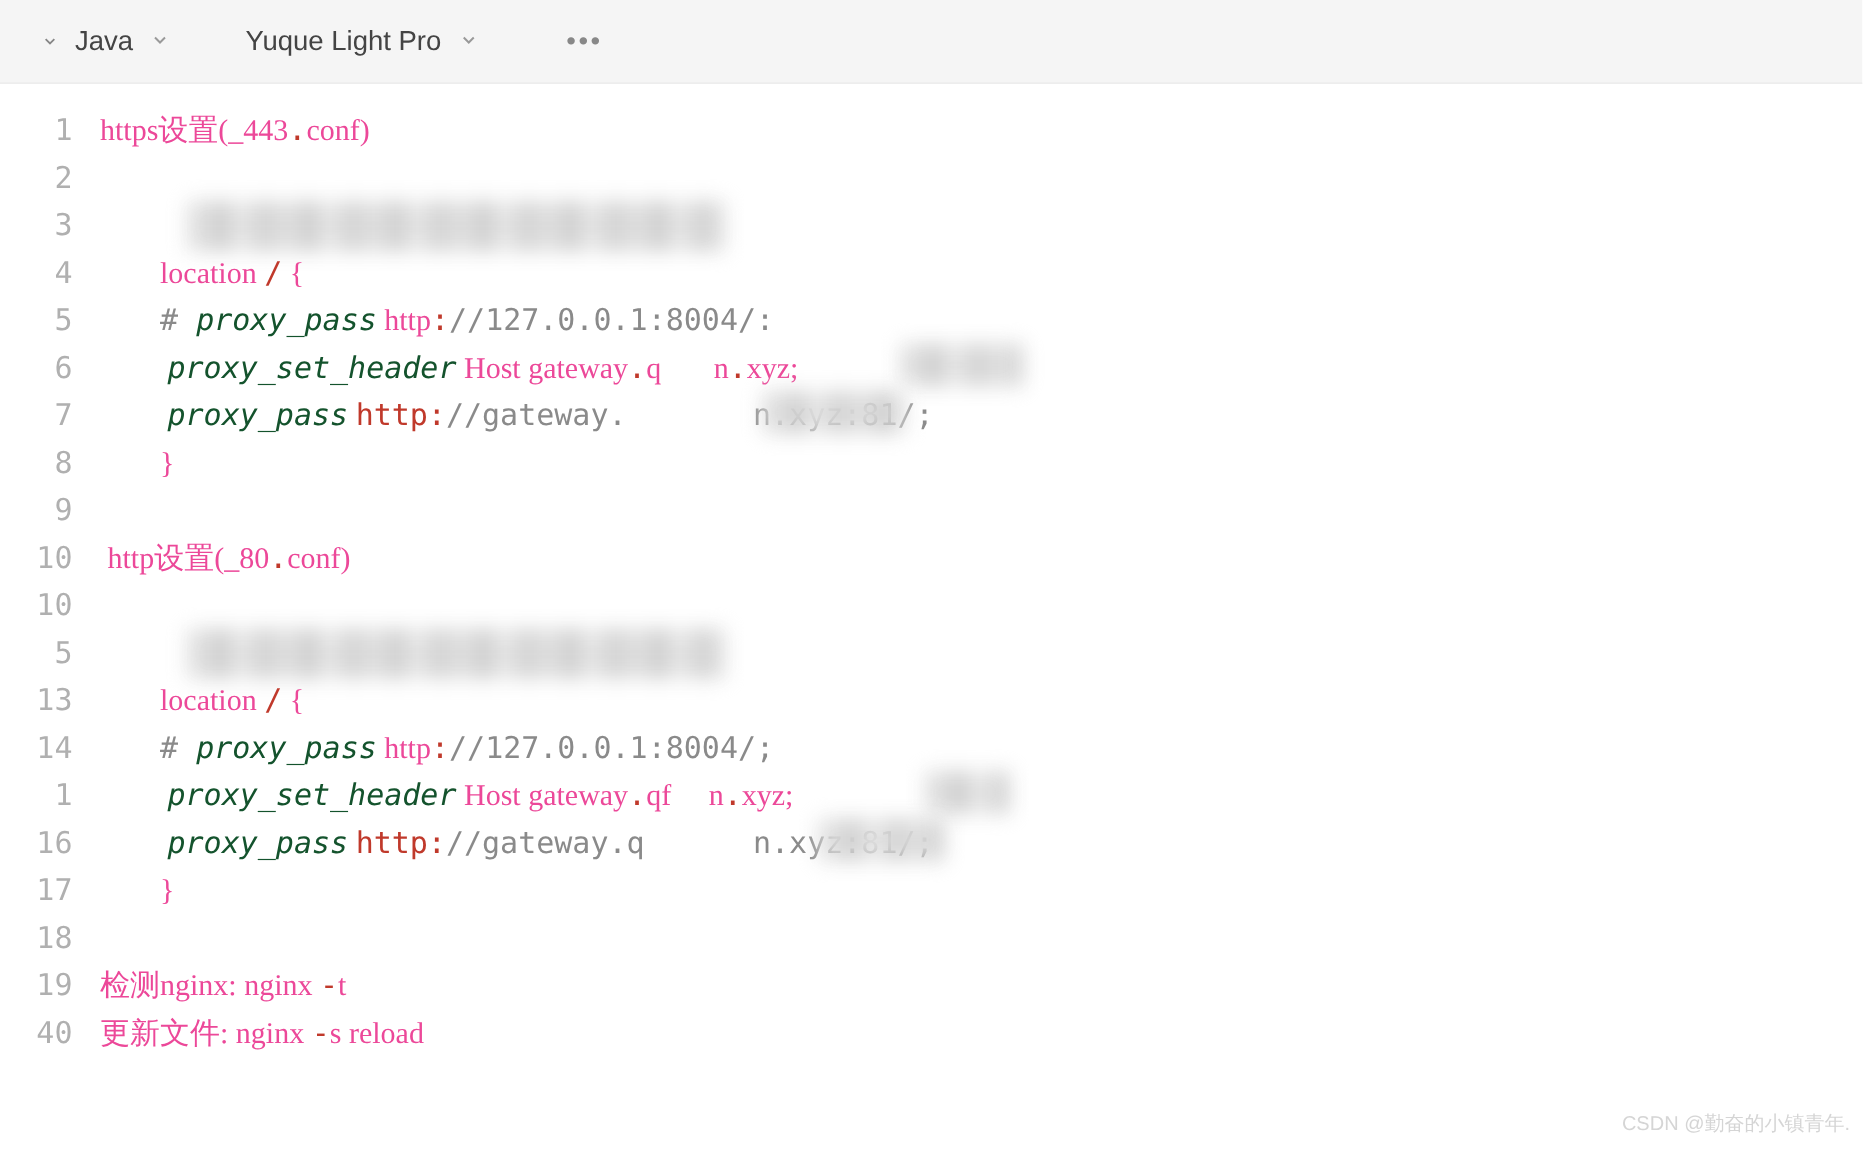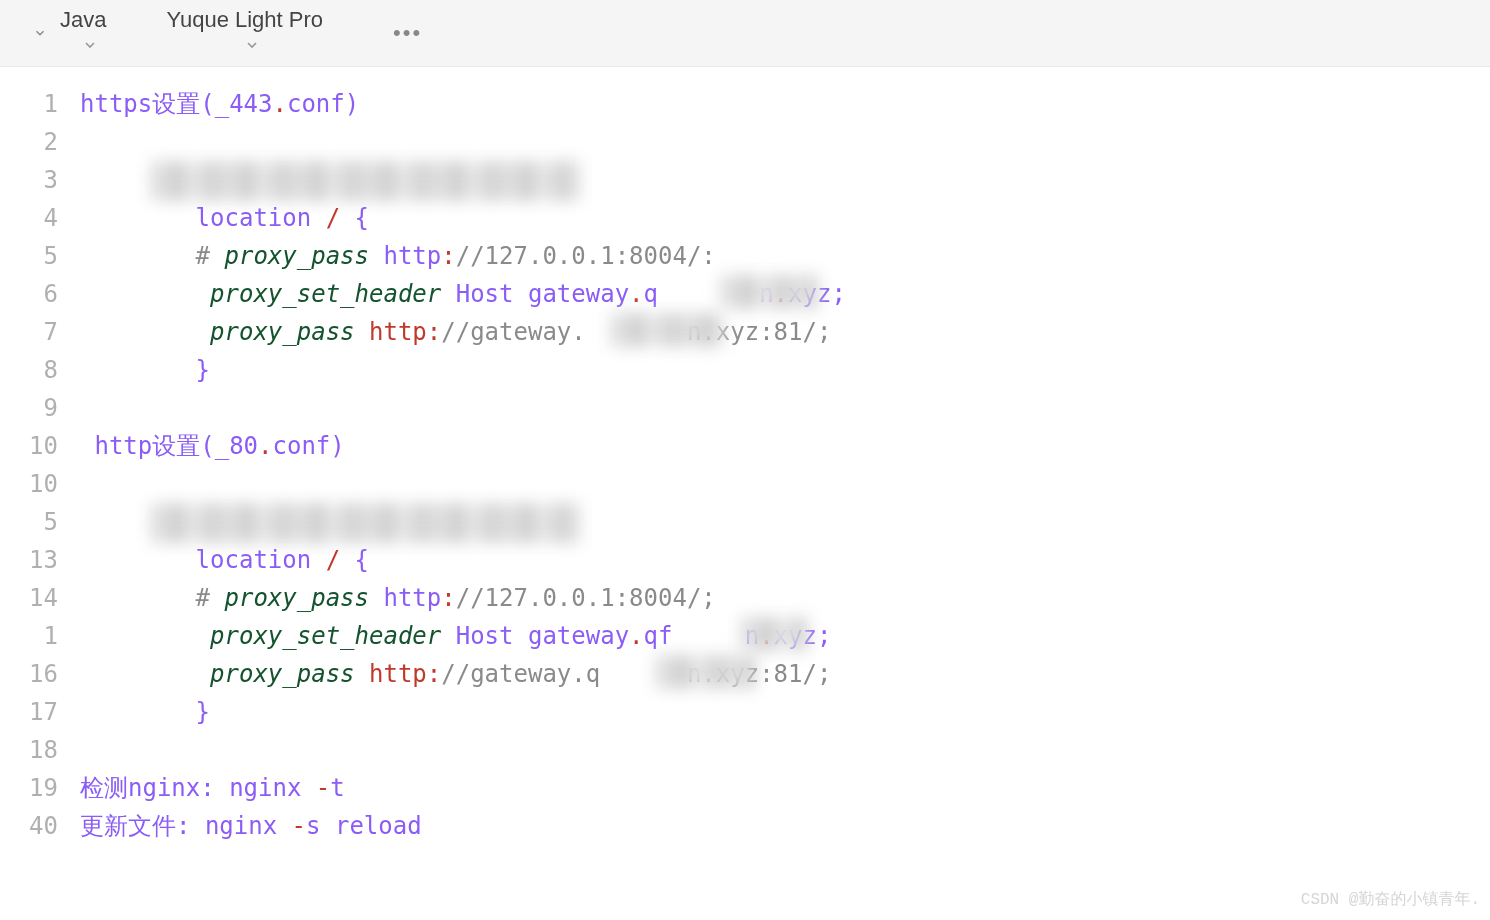--- a/index.html
+++ b/index.html
@@ -37,21 +37,20 @@
     outline: none;
   }
   .name-input::placeholder { color: #bdbdbd; }
   .selector {
     display: flex;
     align-items: center;
     font-size: 22px;
     color: #444;
     margin-right: 60px;
     cursor: pointer;
-    flex-direction: column;
   }
   .selector .chev { margin-left: 14px; color: #999; }
   .selector .chev svg { width: 16px; height: 16px; }
   .more { color: #888; cursor: pointer; padding: 0 10px; letter-spacing: 2px; font-size: 22px; }
   .editor {
     display: flex;
     padding-top: 18px;
     font-family: "SF Mono", ui-monospace, Menlo, Consolas, monospace;
     font-size: 24px;
     line-height: 38px;
@@ -68,41 +67,41 @@
     flex: 1;
     position: relative;
     white-space: pre;
     color: #333;
   }
   .code-line { height: 38px; position: relative; }
   .tk-kw   { color: #14532d; font-style: italic; }
   .tk-str  { color: #c0392b; }
   .tk-cmt  { color: #8a8a8a; }
   .tk-punc { color: #c0392b; }
-  .tk-txt  { color: #8b5cf6; }
+  .tk-txt  { color: #ec4899; font-family: Liberation Serif, serif; }
   .blur {
     position: absolute;
     filter: blur(8px);
     background: repeating-linear-gradient(90deg, #ddd 0 20px, #ccc 20px 35px, #e6e6e6 35px 52px, #d2d2d2 52px 70px);
     opacity: 0.95;
   }
   .blur.b1 { left: 70px; top: 0; width: 430px; height: 40px; }
   .blur.b2 { left: 640px; top: 0; width: 98px; height: 34px; }
   .blur.b3 { left: 530px; top: 0; width: 115px; height: 34px; }
   .blur.b4 { left: 70px; top: 0; width: 430px; height: 40px; }
   .blur.b5 { left: 660px; top: 0; width: 68px; height: 34px; }
   .blur.b6 { left: 575px; top: 0; width: 100px; height: 34px; }
 
   .watermark {
     position: absolute;
     right: 10px;
     bottom: 10px;
     color: #d5d5d5;
     font-size: 16px;
-    font-family: Liberation Mono, monospace;
+    font-family: Liberation Sans, sans-serif;
   }
 </style>
 </head>
 <body>
 
 <div class="toolbar">
   <div class="arrow-wrap">
     <svg viewBox="0 0 24 24">
         <path d="M6 9l6 6 6-6" fill="none" stroke="currentColor" stroke-width="2.4"></path>
       </svg>

